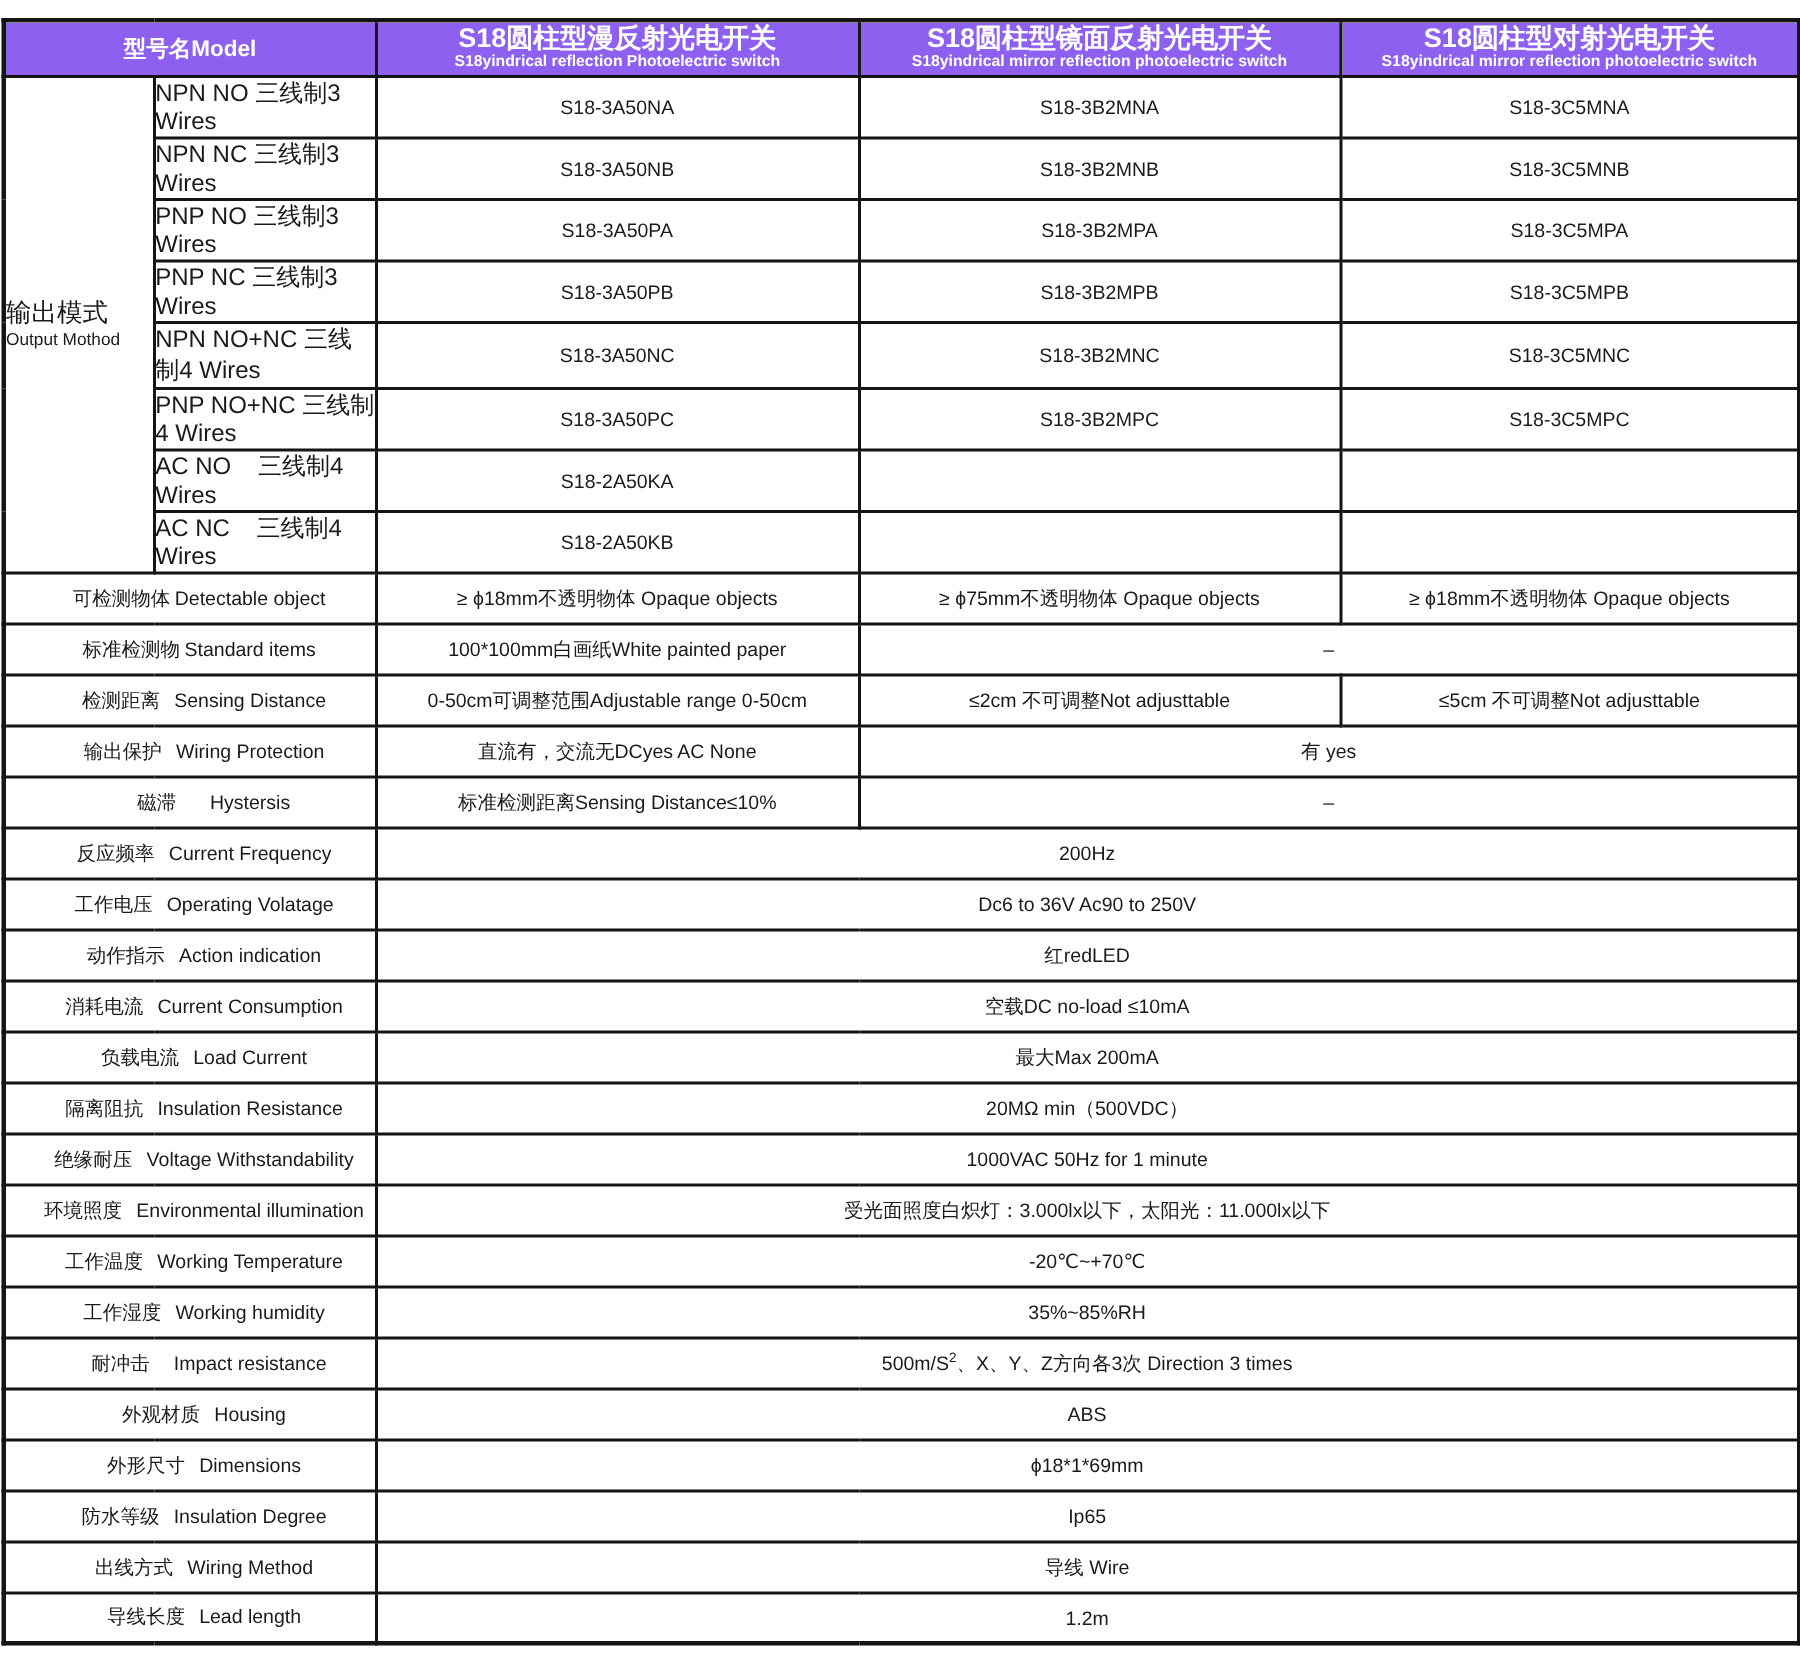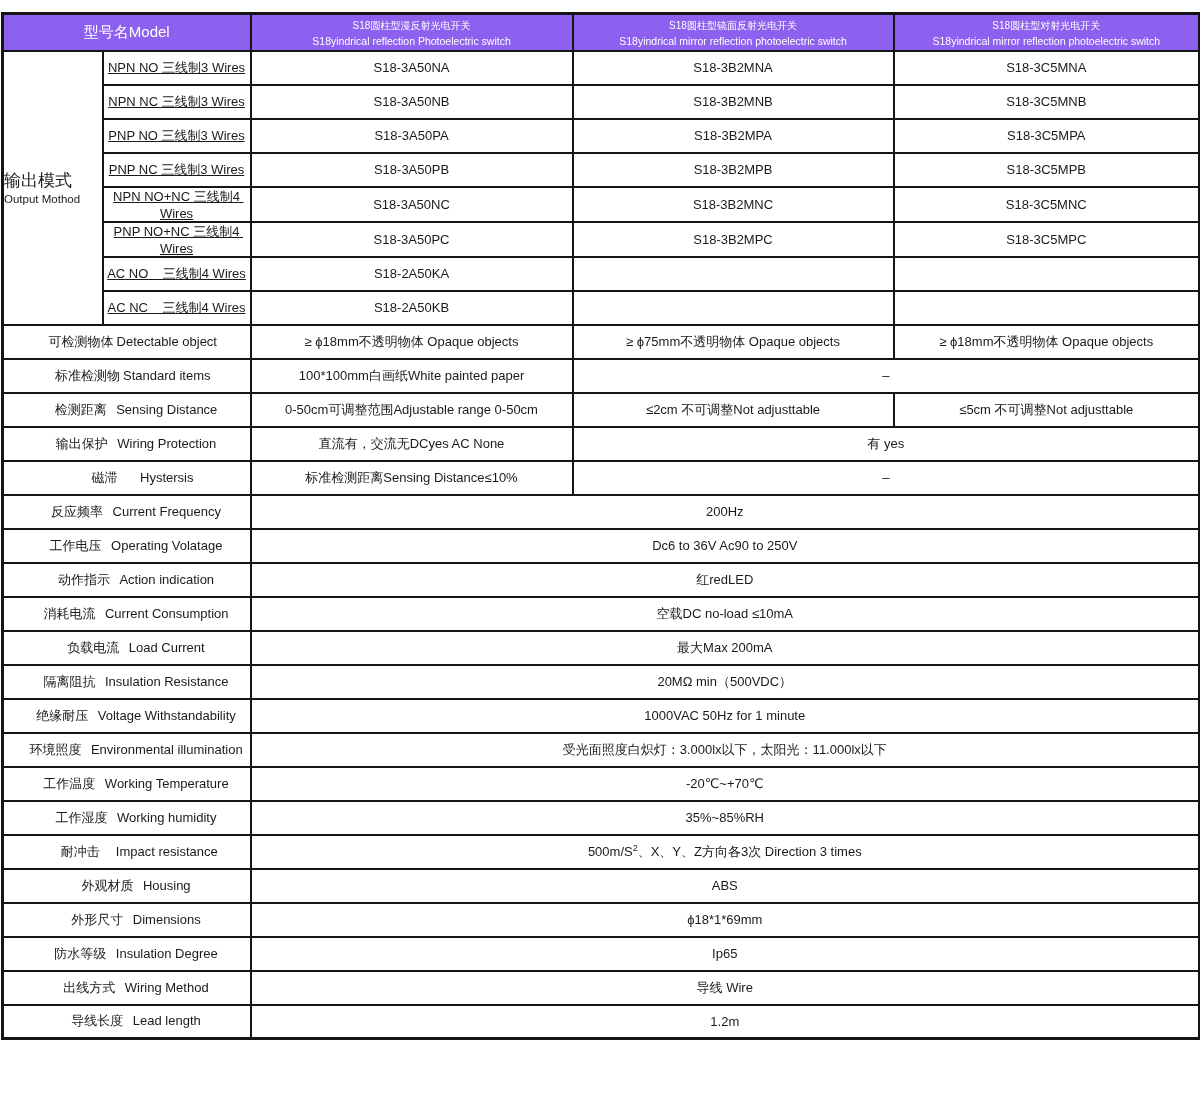--- a/index.html
+++ b/index.html
@@ -11,28 +11,28 @@
     border-collapse:collapse;table-layout:fixed;
     width:1197px;margin:12px 0 0 1px;
   }
   .spec th,.spec td{
     border:2px solid #151515;overflow:hidden;
     vertical-align:middle;padding:0;
   }
   .spec{border:3px solid #151515;}
   
   tr.head{height:37px;}
-  tr.head th{background:#8d60f0;color:#ffffff;font-weight:normal;}
+  tr.head th{background:#8d60f0;color:#ffffff;font-weight:bold;}
   .h-model{font-size:15px;}
-  .h-cn{display:block;font-size:10px;line-height:19px;}
+  .h-cn{display:block;font-size:18px;line-height:19px;}
   .h-en{display:block;font-size:10.5px;line-height:13px;}
   
   tbody tr{height:34px;}
   td.val{text-align:center;font-size:13px;border-radius:15px;}
-  td.wire{text-align:center;font-size:13px;white-space:pre-wrap;text-decoration:underline;}
+  td.wire{font-size:16px;white-space:pre-wrap;}
   td.outlabel{text-align:left;}
   .out-cn{display:block;font-size:17px;line-height:22px;}
   .out-en{display:block;font-size:11.5px;line-height:14px;}
   td.lbl{font-size:13px;padding-left:9px;text-align:center;}
   .lbl .cn{display:inline-block;min-width:71px;}
   .lbl .en{display:inline;}
   sup.s2{font-size:9px;vertical-align:super;line-height:0;}
 </style>
 </head>
 <body>

